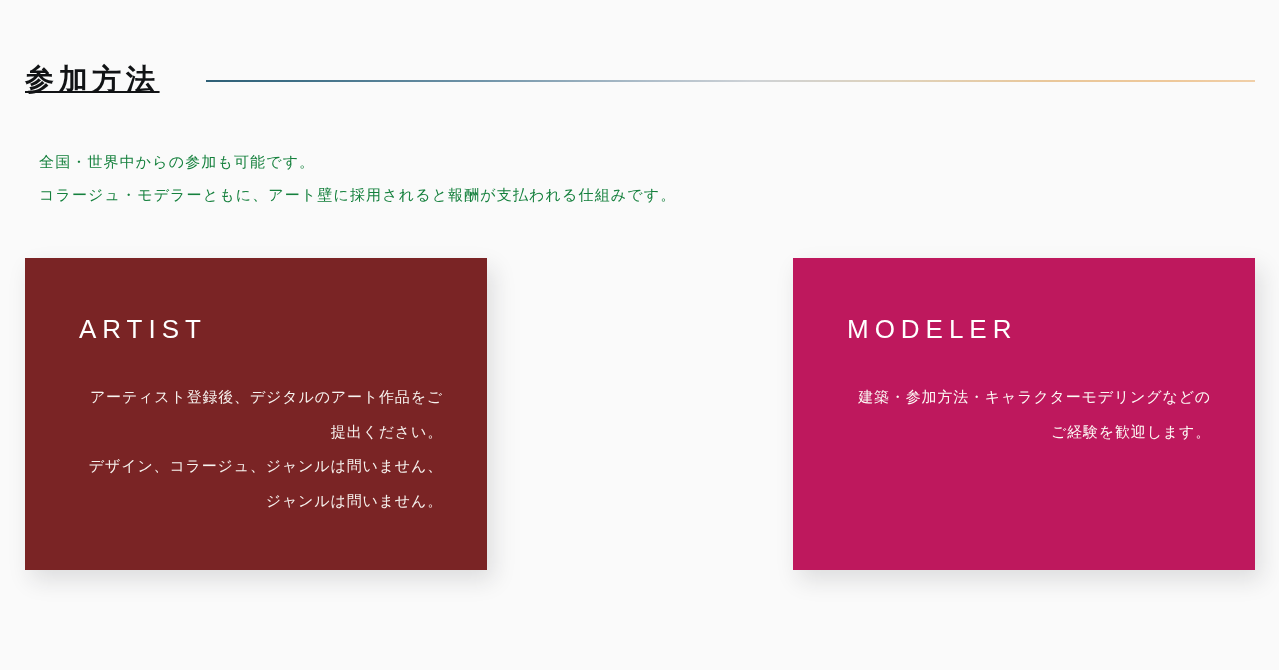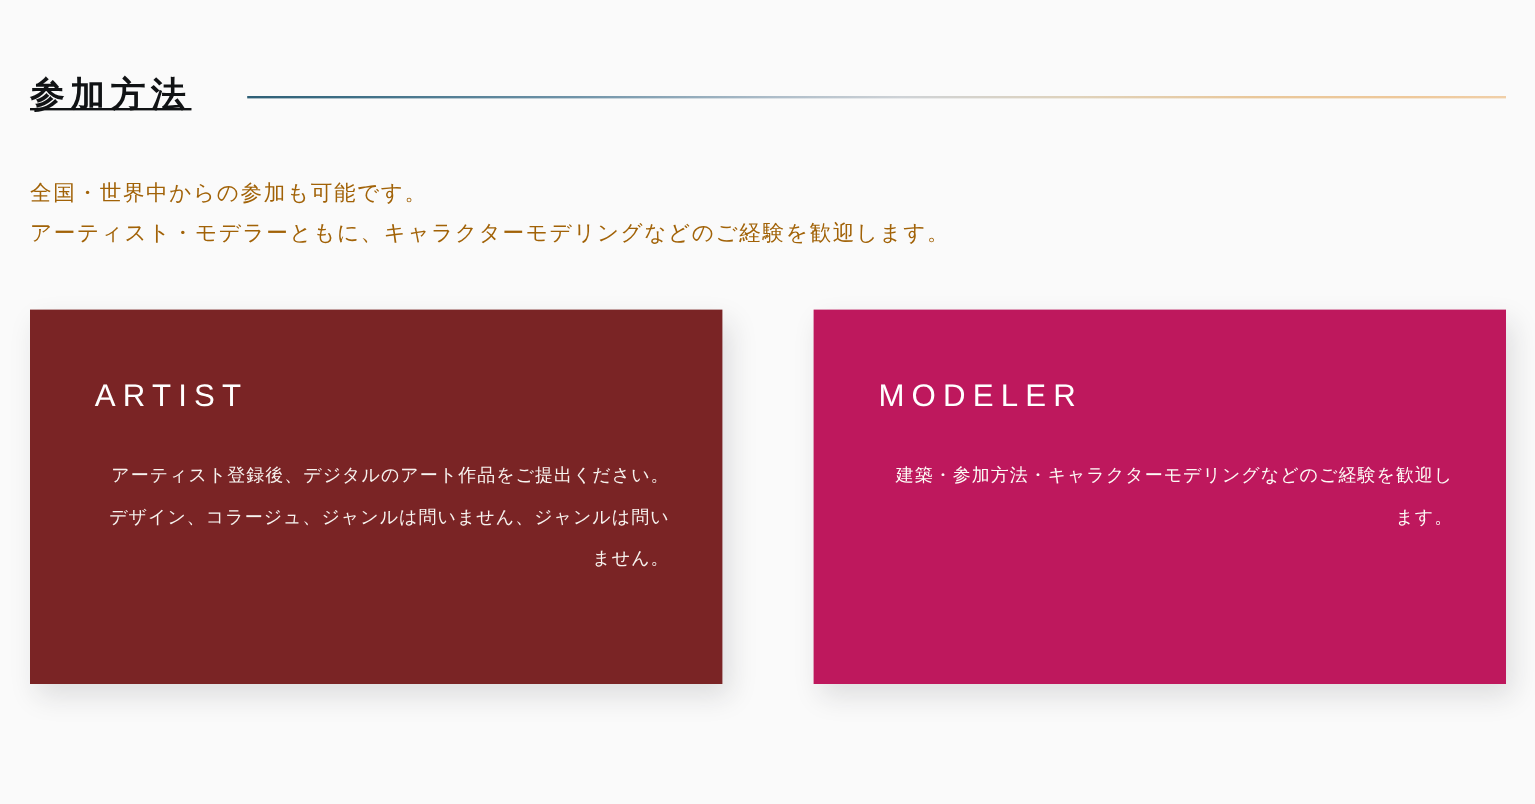--- a/index.html
+++ b/index.html
@@ -61,48 +61,48 @@
       #dfd2bb 66%,
       #e9c79a 80%,
       #eec89a 92%,
       #f0cfa8 100%
     );
   }
 
   
   .lead {
     position: absolute;
-    left: 25px;
+    left: 39px;
     top: 145px;
     width: 1100px;
     margin: 0;
     padding: 0;
-    color: #a16207;
-    font-size: 18px;
+    color: #15803d;
+    font-size: 15px;
     line-height: 33px;
     letter-spacing: 0.075em;
   }
   .lead .lead-line {
     display: block;
     white-space: nowrap;
   }
 
   
   .cards {
     position: absolute;
     left: 25px;
     top: 258px;
     width: 1230px;
     height: 312px;
     display: flex;
     justify-content: space-between;
   }
   .card {
     position: relative;
-    width: 577px;
+    width: 462px;
     height: 312px;
     box-sizing: border-box;
     padding: 56px 44px 0 54px;
     box-shadow: 6px 10px 22px rgba(30, 30, 35, 0.13);
   }
   .card--artist { background: #7a2425; }
   .card--modeler { background: #be185d; }
 
   .card-title {
     margin: 0 0 36px 0;
@@ -131,21 +131,21 @@
 
 <div class="page">
 
   <div class="section-head">
     <h2 class="section-title">参加方法</h2>
     <div class="title-rule"></div>
   </div>
 
   <p class="lead">
     <span class="lead-line">全国・世界中からの参加も可能です。</span>
-    <span class="lead-line">アーティスト・モデラーともに、キャラクターモデリングなどのご経験を歓迎します。</span>
+    <span class="lead-line">コラージュ・モデラーともに、アート壁に採用されると報酬が支払われる仕組みです。</span>
   </p>
 
   <div class="cards">
 
     <div class="card card--artist">
       <h3 class="card-title">ARTIST</h3>
       <div class="card-body">
         <span class="para">アーティスト登録後、デジタルのアート作品をご提出ください。</span>
         <span class="para">デザイン、コラージュ、ジャンルは問いません、ジャンルは問いません。</span>
       </div>

